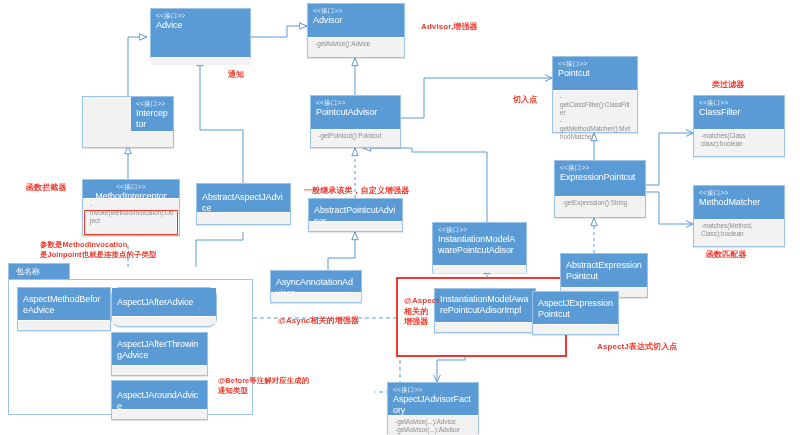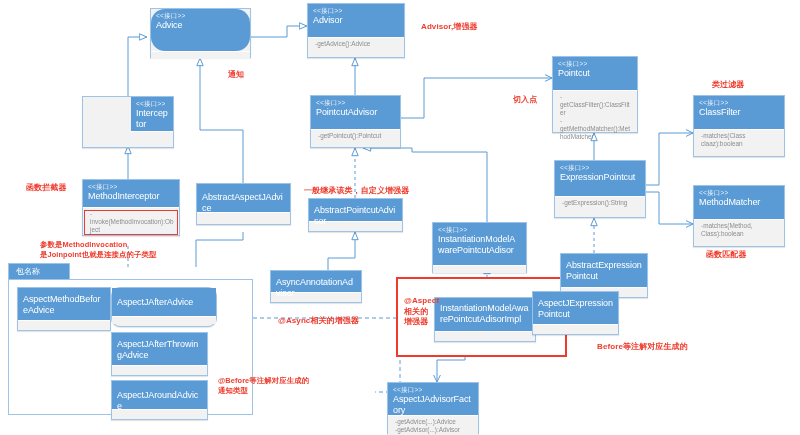--- a/index.html
+++ b/index.html
@@ -127,21 +127,21 @@
       <path d="M400,318 L400,392 L375,392" stroke-dasharray="4,3"></path>
     </g>
   </svg>
 
   <div class="pkg-tab" style="left:8px;top:263px;width:62px;height:17px;">
     <span>包名称</span>
   </div>
   <div class="pkg" style="left:8px;top:279px;width:245px;height:136px;"></div>
 
   <div class="uml" style="left:150px;top:8px;width:101px;height:50px;">
-    <div class="head" style="height:42px;border-radius:14px;">
+    <div class="head" style="height:48px;">
       <div class="stereo">&lt;&lt;接口&gt;&gt;</div>
       <div class="cname">Advice</div>
     </div>
     <div class="body"></div>
   </div>
 
   <div class="uml" style="left:307px;top:3px;width:98px;height:55px;">
     <div class="head" style="height:33px;">
       <div class="stereo">&lt;&lt;接口&gt;&gt;</div>
       <div class="cname">Advisor</div>
@@ -153,21 +153,21 @@
 
   <div class="uml" style="left:82px;top:96px;width:92px;height:52px;padding-left:48px;">
     <div class="head" style="height:34px;">
       <div class="stereo">&lt;&lt;接口&gt;&gt;</div>
       <div class="cname">Interceptor</div>
     </div>
     <div class="body"></div>
   </div>
 
   <div class="uml" style="left:82px;top:179px;width:98px;height:57px;">
-    <div class="head" style="height:27px;">
+    <div class="head" style="height:18px;text-align:center;">
       <div class="stereo">&lt;&lt;接口&gt;&gt;</div>
       <div class="cname">MethodInterceptor</div>
     </div>
     <div class="body" style="height:24px;">
       <div>-invoke(MethodInvocation):Object</div>
     </div>
   </div>
 
   <div class="hl thin" style="left:84px;top:210px;width:94px;height:25px;"></div>
 
@@ -205,21 +205,21 @@
   <div class="uml" style="left:432px;top:222px;width:95px;height:51px;">
     <div class="head" style="height:42px;">
       <div class="stereo">&lt;&lt;接口&gt;&gt;</div>
       <div class="cname">InstantiationModelAwarePointcutAdisor</div>
     </div>
     <div class="body"></div>
   </div>
 
   <div class="hl white" style="left:396px;top:277px;width:171px;height:80px;"></div>
 
-  <div class="uml plain" style="left:434px;top:297px;width:102px;height:45px;">
+  <div class="uml plain" style="left:434px;top:288px;width:102px;height:45px;">
     <div class="head" style="height:33px;padding-top:5px;">
       <div class="cname">InstantiationModelAwarePointcutAdisorImpl</div>
     </div>
     <div class="body"></div>
   </div>
 
   <div class="uml" style="left:387px;top:382px;width:92px;height:52px;">
     <div class="head" style="height:32px;">
       <div class="stereo">&lt;&lt;接口&gt;&gt;</div>
       <div class="cname">AspectJAdvisorFactory</div>
@@ -330,18 +330,18 @@
   <div class="ann" style="left:712px;top:80px;">类过滤器</div>
 
   <div class="ann" style="left:706px;top:250px;">函数匹配器</div>
 
   <div class="ann" style="left:278px;top:316px;">@Async相关的增强器</div>
 
   <div class="ann" style="left:404px;top:296px;">@Aspect
 相关的
 增强器</div>
 
-  <div class="ann" style="left:597px;top:342px;">Before等注解对应生成的</div>
+  <div class="ann" style="left:597px;top:342px;">AspectJ表达式切入点</div>
 
   <div class="ann sm" style="left:218px;top:376px;">@Before等注解对应生成的
 通知类型</div>
 
 </div>
 
 </body></html>

